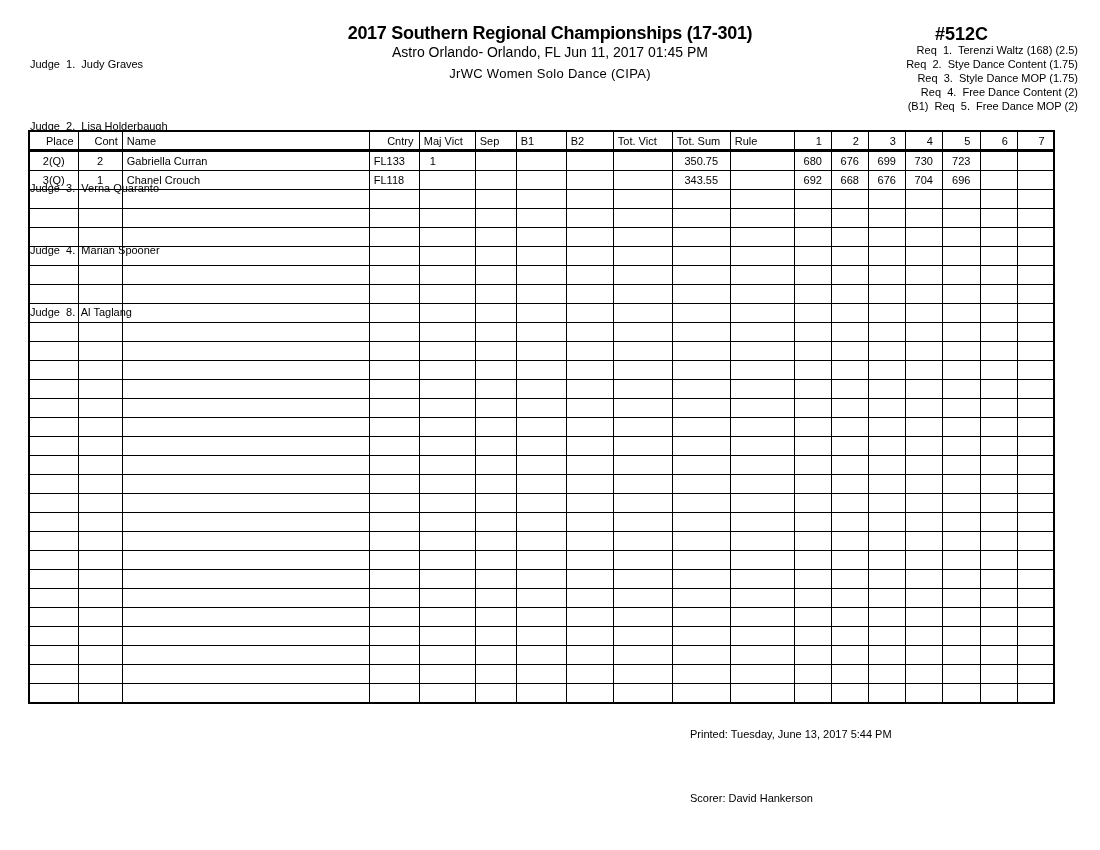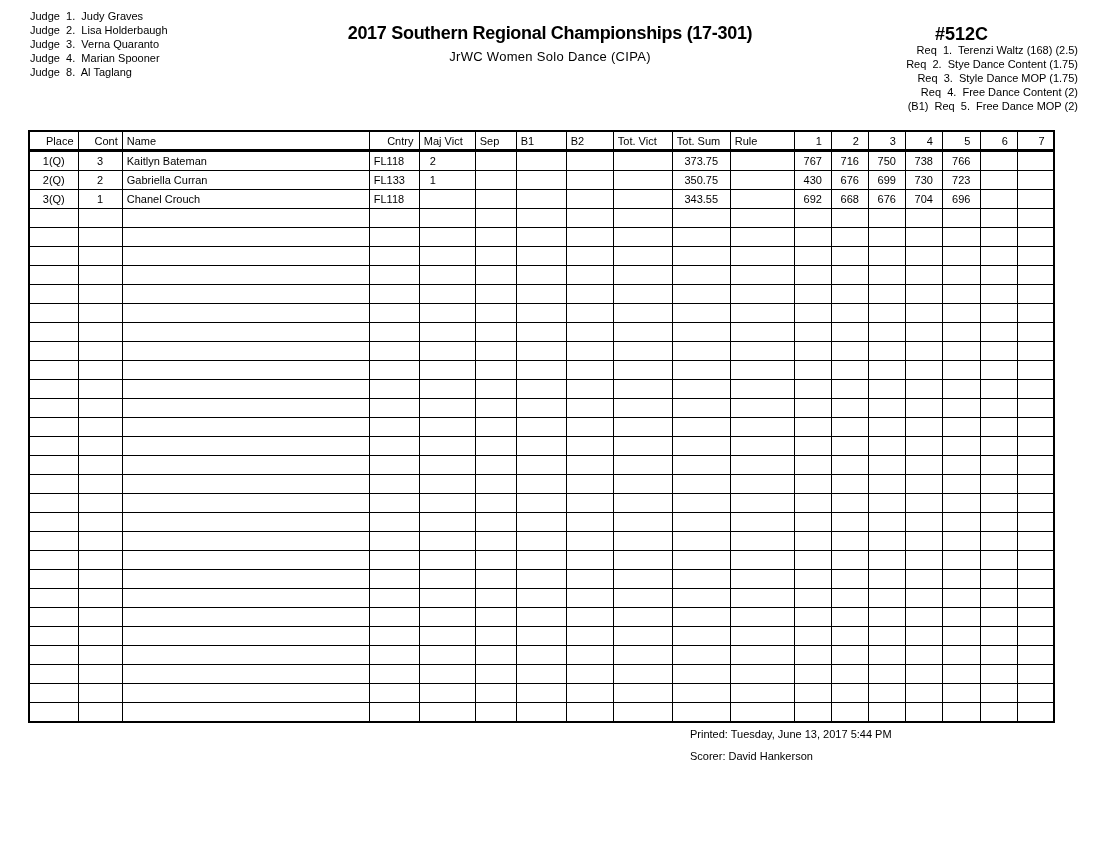--- a/index.html
+++ b/index.html
@@ -1,18 +1,18 @@
 <!DOCTYPE html>
 <html><head>
 <meta charset="utf-8">
 <style>
   html, body { margin:0; padding:0; background:#fff; }
   body { width:1100px; height:850px; position:relative; overflow:hidden; font-family:"Liberation Sans", sans-serif; color:#000; }
   .judges { position:absolute; left:30px; top:9px; font-size:11px; line-height:14px; }
-  .judges div { white-space:pre; }
+  .judges div { white-space:pre;margin-top:48px; }
   .center { position:absolute; left:300px; width:500px; top:22px; text-align:center; }
   .title1 { font-size:18px; font-weight:bold; line-height:22px; letter-spacing:-0.3px; }
   .title2 { font-size:14px; line-height:17px; }
   .title3 { font-size:13px; font-weight:normal; line-height:25px; letter-spacing:0.3px; }
   .title4 { font-size:16px; line-height:20px; }
   .evnum { position:absolute; left:935px; width:110px; top:24px; text-align:left; font-size:18px; font-weight:bold; }
   .reqs { position:absolute; right:22px; top:43px; font-size:11px; line-height:14px; text-align:right; }
   .reqs div { white-space:pre; }
   table.grid { position:absolute; left:28px; top:130px; border-collapse:collapse; table-layout:fixed; font-size:11px; }
   table.grid td, table.grid th { border:1px solid #000; height:18px; padding:0 4px; overflow:hidden; white-space:nowrap; font-weight:normal; }
@@ -28,20 +28,21 @@
 <div class="judges">
   <div>Judge  1.  Judy Graves</div>
   <div>Judge  2.  Lisa Holderbaugh</div>
   <div>Judge  3.  Verna Quaranto</div>
   <div>Judge  4.  Marian Spooner</div>
   <div>Judge  8.  Al Taglang</div>
 </div>
 
 <div class="center">
   <div class="title1">2017 Southern Regional Championships (17-301)</div>
+  <div class="title2">Astro Orlando- Orlando, FL  Jun 11, 2017  01:45 PM</div>
   <div class="title3">JrWC Women Solo Dance (CIPA)</div>
 </div>
 
 <div class="evnum">#512C</div>
 
 <div class="reqs">
   <div>      Req  1.  Terenzi Waltz (168) (2.5)</div>
   <div>      Req  2.  Stye Dance Content (1.75)</div>
   <div>      Req  3.  Style Dance MOP (1.75)</div>
   <div>      Req  4.  Free Dance Content (2)</div>
@@ -86,52 +87,32 @@
         <th class="c">2</th>
         <th class="c">3</th>
         <th class="c">4</th>
         <th class="c">5</th>
         <th class="c">6</th>
         <th class="c">7</th>
       </tr>
   </thead>
   <tbody id="tbody">
       <tr>
-        <td class="c">1(Q)</td>
-        <td class="c">3</td>
-        <td>Kaitlyn Bateman</td>
-        <td>FL118</td>
-        <td style="padding-left: 10px;">2</td>
-        <td></td>
-        <td></td>
-        <td></td>
-        <td></td>
-        <td class="c">373.75</td>
-        <td></td>
-        <td class="c">767</td>
-        <td class="c">716</td>
-        <td class="c">750</td>
-        <td class="c">738</td>
-        <td class="c">766</td>
-        <td class="c"></td>
-        <td class="c"></td>
-      </tr>
-      <tr>
         <td class="c">2(Q)</td>
         <td class="c">2</td>
         <td>Gabriella Curran</td>
         <td>FL133</td>
         <td style="padding-left: 10px;">1</td>
         <td></td>
         <td></td>
         <td></td>
         <td></td>
         <td class="c">350.75</td>
         <td></td>
-        <td class="c">430</td>
+        <td class="c">680</td>
         <td class="c">676</td>
         <td class="c">699</td>
         <td class="c">730</td>
         <td class="c">723</td>
         <td class="c"></td>
         <td class="c"></td>
       </tr>
       <tr>
         <td class="c">3(Q)</td>
         <td class="c">1</td>
@@ -689,13 +670,13 @@
         <td></td>
         <td></td>
         <td></td>
         <td></td>
         <td></td>
       </tr>
     </tbody>
 </table>
 
 <div class="footer" style="top:728px">Printed:  Tuesday, June 13, 2017  5:44 PM</div>
-<div class="footer" style="top:750px">Scorer:  David Hankerson</div>
+<div class="footer" style="top:792px">Scorer:  David Hankerson</div>
 
 </body></html>

